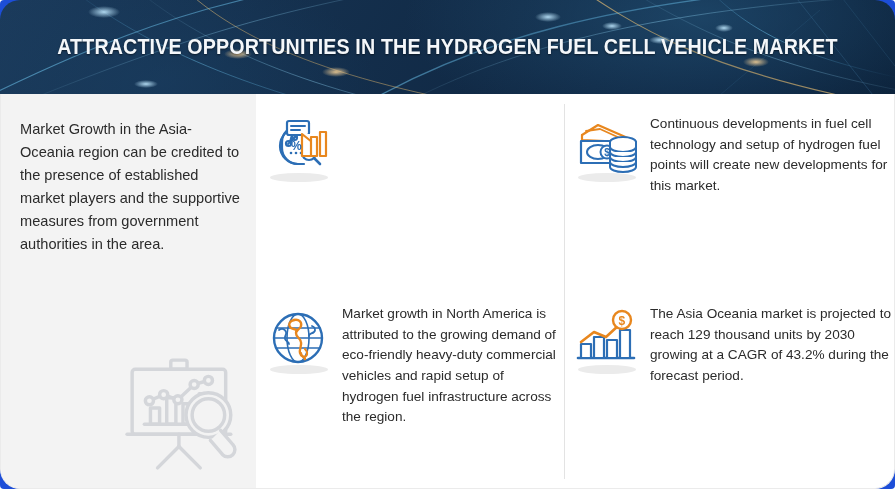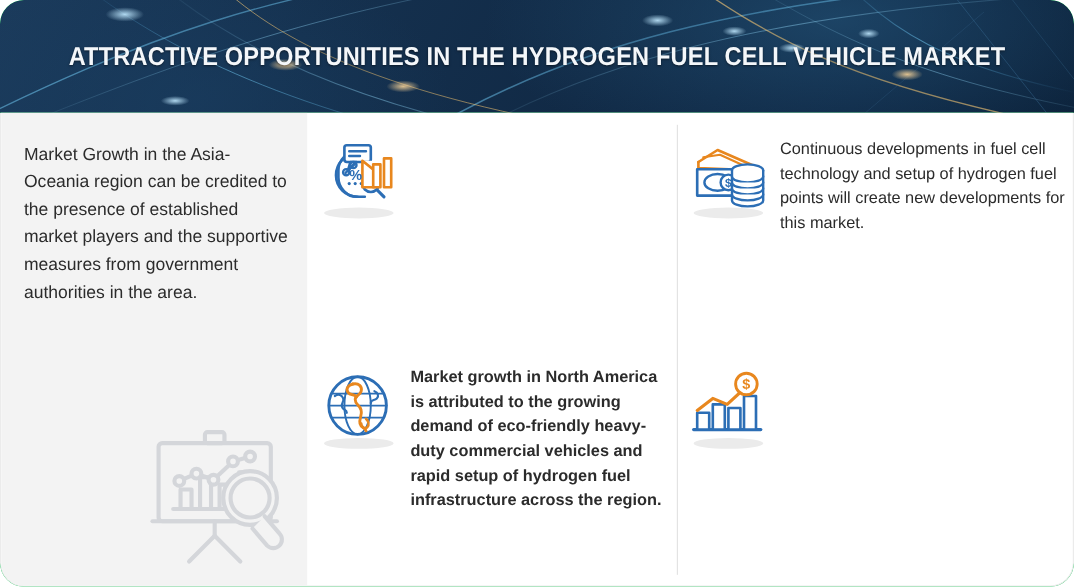--- a/index.html
+++ b/index.html
@@ -12,22 +12,22 @@
     height: 489px;
     font-family: "Liberation Sans", sans-serif;
     overflow: hidden;
   }
 
   #infographic {
     position: relative;
     width: 895px;
     height: 489px;
     box-sizing: border-box;
-    background: #22c55e;
-    border-radius: 20px;
+    background: #1d4ed8;
+    border-radius: 4px;
     overflow: hidden;
   }
 
   
   .banner {
     position: absolute;
     left: 0;
     top: 0;
     width: 895px;
     height: 94px;
@@ -124,21 +124,21 @@
     height: 375px;
     background: #e3e3e3;
   }
   .cell {
     position: absolute;
     display: flex;
     align-items: flex-start;
   }
   .cell-tl { left: 8px;   top: 18px;  width: 296px; }
   .cell-tr { left: 316px; top: 18px;  width: 320px; }
-  .cell-bl { left: 8px;   top: 210px; width: 296px; font-weight: bold; }
+  .cell-bl { left: 8px;   top: 210px; width: 296px; }
   .cell-br { left: 316px; top: 210px; width: 320px; }
 
   .cell-icon {
     flex: 0 0 auto;
     width: 72px;
     height: 72px;
     margin-right: 6px;
     position: relative;
   }
   .cell-icon svg { display: block; }
@@ -341,16 +341,17 @@
               <rect x="9" y="40" width="10" height="14" stroke="#2c6eb5" stroke-width="2.2" fill="#ffffff"></rect>
               <rect x="22" y="33" width="10" height="21" stroke="#2c6eb5" stroke-width="2.2" fill="#ffffff"></rect>
               <rect x="35" y="36" width="10" height="18" stroke="#2c6eb5" stroke-width="2.2" fill="#ffffff"></rect>
               <rect x="48" y="26" width="10" height="28" stroke="#2c6eb5" stroke-width="2.2" fill="#ffffff"></rect>
               <polyline points="9,38 22,28 34,33 47,21" stroke="#e8871e" stroke-width="2.6"></polyline>
               <circle cx="50" cy="16" r="9" stroke="#e8871e" stroke-width="2.4" fill="#ffffff"></circle>
               <text x="46.6" y="20.5" font-family="Liberation Sans, sans-serif" font-size="12" font-weight="bold" fill="#e8871e" stroke="none">$</text>
             </g>
           </svg>
         </div>
+        <div class="cell-text">The Asia Oceania market is projected to reach  129 thousand units by 2030 growing at a CAGR of 43.2% during the forecast period.</div>
       </div>
     </div>
   </div>
 </div>
 
 </body></html>

